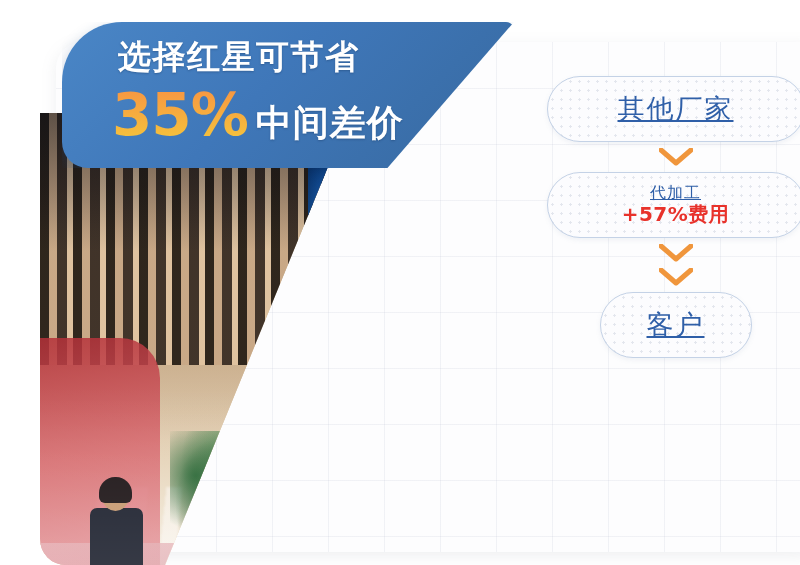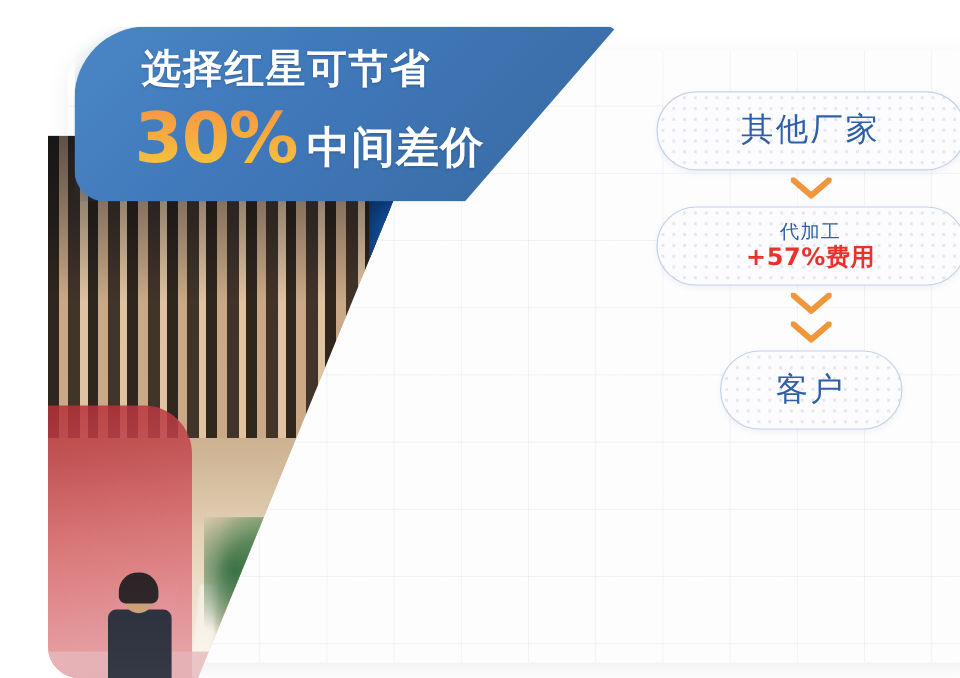--- a/index.html
+++ b/index.html
@@ -280,20 +280,21 @@
     justify-content: center;
     box-shadow: 0 2px 5px rgba(120,135,165,.10);
   }
   .pill.wide  { width: 258px; height: 66px; }
   .pill.narrow{ width: 152px; height: 66px; }
 
   .pill-title {
     color: #2f5fa8;
     font: 400 27px/1.1 "DejaVu Sans", "Liberation Sans", sans-serif;
     letter-spacing: 2px;
+    text-decoration: underline;
   }
   .pill.two .pill-title {
     font-size: 16px; letter-spacing: 1px; line-height: 1.15;
   }
   .pill-fee {
     color: #e8322b;
     font: 700 20px/1.15 "DejaVu Sans", "Liberation Sans", sans-serif;
     letter-spacing: .5px;
     margin-top: 1px;
   }
@@ -366,21 +367,21 @@
       <div class="bag-handle"></div>
       <div class="bag"></div>
 
       <div class="photo-tint"></div>
     </div>
   </div>
 
   <div class="banner"></div>
   <div class="banner-line1">选择红星可节省</div>
   <div class="banner-line2">
-    <span class="pct">30%</span>
+    <span class="pct">35%</span>
     <span class="mid">中间差价</span>
   </div>
 
   <div class="flow">
 
     <div class="pill wide">
       <span class="pill-title">其他厂家</span>
     </div>
 
     <svg class="chev" viewBox="0 0 34 18">

